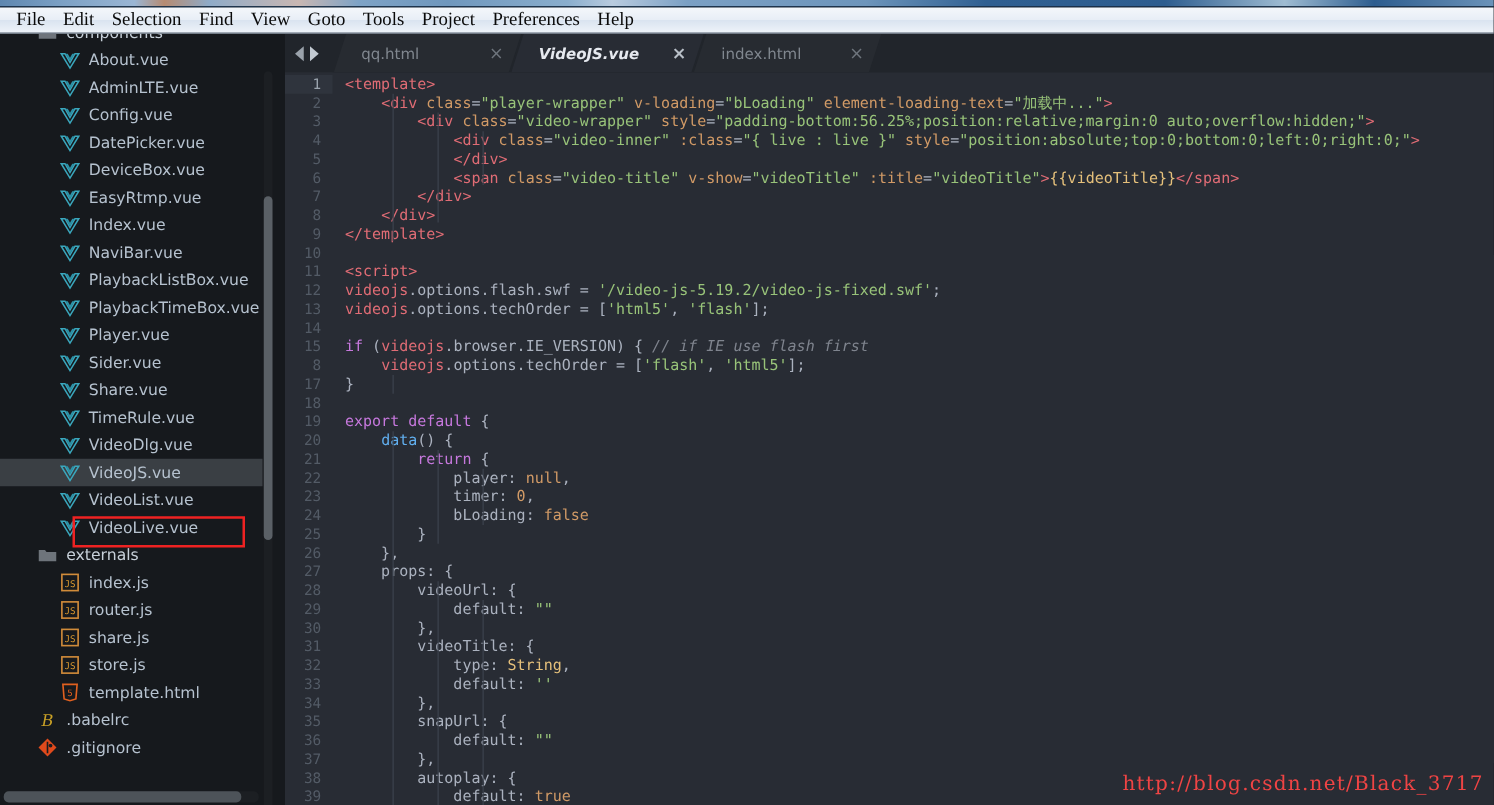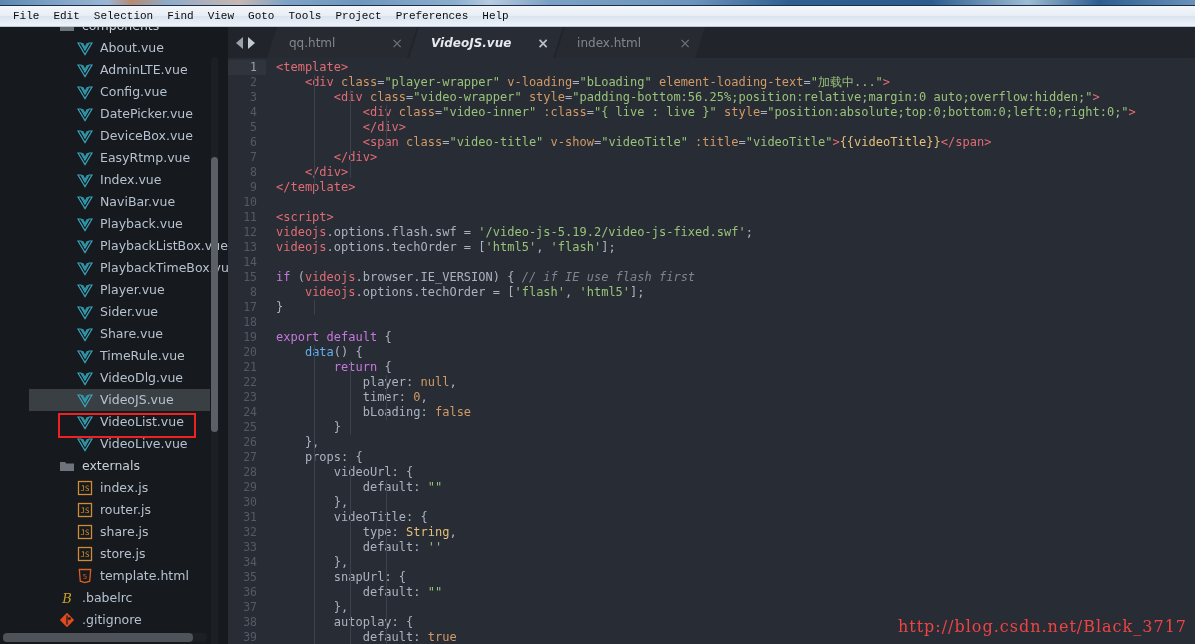--- a/index.html
+++ b/index.html
@@ -30,22 +30,22 @@
   
   .menubar {
     position: absolute; top: 6px; left: 0;
     width: 1195px; height: 21px;
     background: linear-gradient(180deg, #f4f7fb 0%, #e8eef6 48%, #dae4f0 52%, #eef3f9 100%);
     border-bottom: 1px solid #b9c7d8;
     display: flex; align-items: center;
     padding-left: 6px;
   }
   .menubar .mi {
-    font-family: Liberation Mono, monospace;
-    font-size: 11px;
+    font-family: Liberation Serif, serif;
+    font-size: 15px;
     color: #0a0a0a;
     padding: 2px 7px;
     line-height: 15px;
     white-space: nowrap;
     cursor: default;
   }
 
   
   .sidebar {
     position: absolute; top: 27px; left: 0;
@@ -57,21 +57,20 @@
     position: absolute; top: -12px; left: 0;
     width: 210px;
   }
   .row {
     position: relative;
     height: 22px;
     display: flex; align-items: center;
     padding-left: 0;
     white-space: nowrap;
     cursor: default;
-    margin-left: 29px;
   }
   .row .lbl {
     font-family: "DejaVu Sans", sans-serif;
     font-size: 12.5px;
     color: #b6c2cf;
     line-height: 22px;
   }
   .row.folder .lbl { color: #c7d0d9; }
   .row.selected { background: #3a3f44; }
 
@@ -358,29 +357,20 @@
           <span class="lbl">Index.vue</span>
         </div>
         <div class="row indent-1">
           <span class="ico">
             <svg viewBox="0 0 16 16">
               <path d="M1 3 L4 3 L8 10 L12 3 L15 3 L8 14.5 Z" fill="none" stroke="#3aa7bd" stroke-width="1.2"></path>
               <path d="M4.4 3 L6.2 3 L8 6.2 L9.8 3 L11.6 3 L8 9.2 Z" fill="#2d93a8"></path>
             </svg>
           </span>
           <span class="lbl">NaviBar.vue</span>
-        </div>
-        <div class="row indent-1">
-          <span class="ico">
-            <svg viewBox="0 0 16 16">
-              <path d="M1 3 L4 3 L8 10 L12 3 L15 3 L8 14.5 Z" fill="none" stroke="#3aa7bd" stroke-width="1.2"></path>
-              <path d="M4.4 3 L6.2 3 L8 6.2 L9.8 3 L11.6 3 L8 9.2 Z" fill="#2d93a8"></path>
-            </svg>
-          </span>
-          <span class="lbl">Playback.vue</span>
         </div>
         <div class="row indent-1">
           <span class="ico">
             <svg viewBox="0 0 16 16">
               <path d="M1 3 L4 3 L8 10 L12 3 L15 3 L8 14.5 Z" fill="none" stroke="#3aa7bd" stroke-width="1.2"></path>
               <path d="M4.4 3 L6.2 3 L8 6.2 L9.8 3 L11.6 3 L8 9.2 Z" fill="#2d93a8"></path>
             </svg>
           </span>
           <span class="lbl">PlaybackListBox.vue</span>
         </div>

